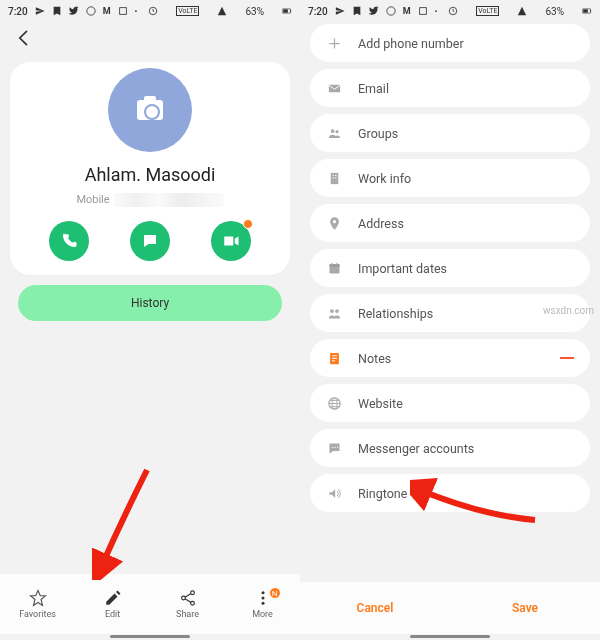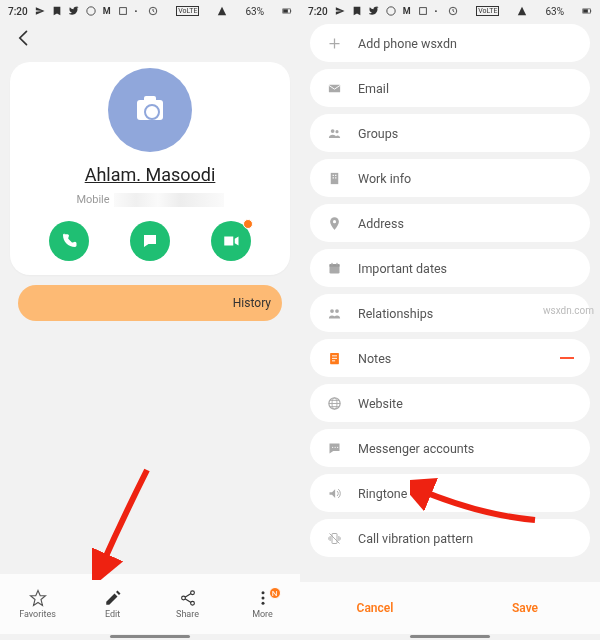--- a/index.html
+++ b/index.html
@@ -19,31 +19,31 @@
 
   
   .back-row { height: 40px; display: flex; align-items: center; padding: 0 14px; }
   .back-icon svg { width: 20px; height: 20px; }
   .card { background: #fff; border-radius: 20px; margin: 2px 10px 10px; padding: 10px 10px 14px; box-shadow: 0 1px 2px rgba(0,0,0,0.03); }
   .avatar-wrap { display: flex; justify-content: center; margin-top: -4px; }
   .avatar { width: 84px; height: 84px; border-radius: 50%; background: #90a7db; display: flex; align-items: center; justify-content: center; }
   .avatar-cam { width: 26px; height: 20px; background: #fff; border-radius: 3px; position: relative; }
   .avatar-cam::before { content:""; position:absolute; top:-4px; left:7px; width:12px; height:6px; background:#fff; border-radius:2px 2px 0 0; }
   .avatar-cam::after { content:""; position:absolute; top:4px; left:7px; width:12px; height:12px; border:2px solid #90a7db; border-radius:50%; }
-  .name { text-align: center; font-size: 18px; color: #222; margin-top: 12px; font-weight: 400; text-decoration: underline; }
+  .name { text-align: center; font-size: 18px; color: #222; margin-top: 12px; font-weight: 400; }
   .mobile-row { text-align: center; margin-top: 8px; font-size: 11px; color: #9a9a9a; }
   .mobile-row .redact { display:inline-block; width: 110px; height: 14px; background: linear-gradient(90deg,#fafafa 0%,#f0f0f0 20%,#fafafa 40%,#ededed 60%,#fafafa 100%); vertical-align: middle; margin-left:4px;}
   .action-row { display: flex; justify-content: space-around; margin-top: 14px; padding: 0 8px; }
   .circle-btn { width: 40px; height: 40px; border-radius: 50%; display: flex; align-items: center; justify-content: center; position: relative; }
   .g1 { background: #1fbf73; }
   .g2 { background: #1fbf73; }
   .g3 { background: #1fbf73; }
   .circle-btn svg { width: 18px; height: 18px; fill: #fff; }
   .dot-badge { position:absolute; top:-2px; right:-2px; width:10px; height:10px; background:#ff7a1a; border-radius:50%; border:1.5px solid #fff;}
-  .pill { background: #fdba74; border-radius: 20px; margin: 8px 18px; padding: 11px; text-align: right; font-size: 12px; color: #333; }
+  .pill { background: #86efac; border-radius: 20px; margin: 8px 18px; padding: 11px; text-align: center; font-size: 12px; color: #333; }
   .bottom-bar { position: absolute; bottom: 6px; left: 0; right: 0; height: 60px; display: flex; justify-content: space-around; align-items: center; background: #fcfcfc; }
   .bot-item { display: flex; flex-direction: column; align-items: center; gap: 2px; font-size: 9px; color: #666; position: relative; width: 60px;}
   .bot-item svg { width: 18px; height: 18px; }
   .bot-badge { position:absolute; top:-2px; right:12px; width:12px; height:12px; background:#ff7a1a; border-radius:50%; border:1px solid #fff; color:#fff; font-size:8px; line-height:12px; text-align:center;}
   .home-ind { position:absolute; bottom:2px; left:50%; transform:translateX(-50%); width:80px; height:3px; background:#888; border-radius:2px;}
 
   
   .right-body { padding: 4px 10px 0; height: 558px; overflow: hidden; }
   .r-row { background: #fff; border-radius: 22px; margin-bottom: 7px; height: 38px; display: flex; align-items: center; padding: 0 16px; font-size: 12.5px; color: #555; position: relative;}
   .r-row .ic { width: 16px; height: 16px; margin-right: 16px; flex-shrink: 0; display:flex; align-items:center; justify-content:center;}
@@ -228,21 +228,21 @@
       </div>
     </div>
 
     <div class="right-body">
       <div class="r-row">
         <span class="ic">
             <svg viewBox="0 0 24 24">
               <path d="M12 4v16M4 12h16" stroke="#aaa" stroke-width="2"></path>
             </svg>
           </span>
-        <span>Add phone wsxdn</span>
+        <span>Add phone number</span>
       </div>
       <div class="r-row">
         <span class="ic">
             <svg viewBox="0 0 24 24">
               <rect x="3" y="6" width="18" height="12" rx="1" fill="#aaa"></rect>
               <path d="M3 7l9 6 9-6" stroke="#fff" stroke-width="1.5" fill="none"></path>
             </svg>
           </span>
         <span>Email</span>
       </div>
@@ -333,30 +333,20 @@
         <span>Messenger accounts</span>
       </div>
       <div class="r-row">
         <span class="ic">
             <svg viewBox="0 0 24 24">
               <path d="M4 10v4h4l5 5V5L8 10H4z" fill="#aaa"></path>
               <path d="M16 8a5 5 0 010 8M18 5a9 9 0 010 14" stroke="#aaa" stroke-width="1.5" fill="none"></path>
             </svg>
           </span>
         <span>Ringtone</span>
-      </div>
-      <div class="r-row">
-        <span class="ic">
-            <svg viewBox="0 0 24 24">
-              <rect x="8" y="4" width="8" height="16" rx="1" fill="none" stroke="#aaa" stroke-width="1.5"></rect>
-              <path d="M5 8v8M3 10v4M19 8v8M21 10v4" stroke="#aaa" stroke-width="1.5"></path>
-              <path d="M4 4l16 16" stroke="#aaa" stroke-width="1.5"></path>
-            </svg>
-          </span>
-        <span>Call vibration pattern</span>
       </div>
     </div>
 
     <div class="right-foot">
       <div class="foot-btn foot-cancel">Cancel</div>
       <div class="foot-btn foot-save">Save</div>
     </div>
     <div class="home-ind"></div>
 
     <svg class="arrow" style="left:110px; top:470px; width:130px; height:60px;" viewBox="0 0 130 60">

